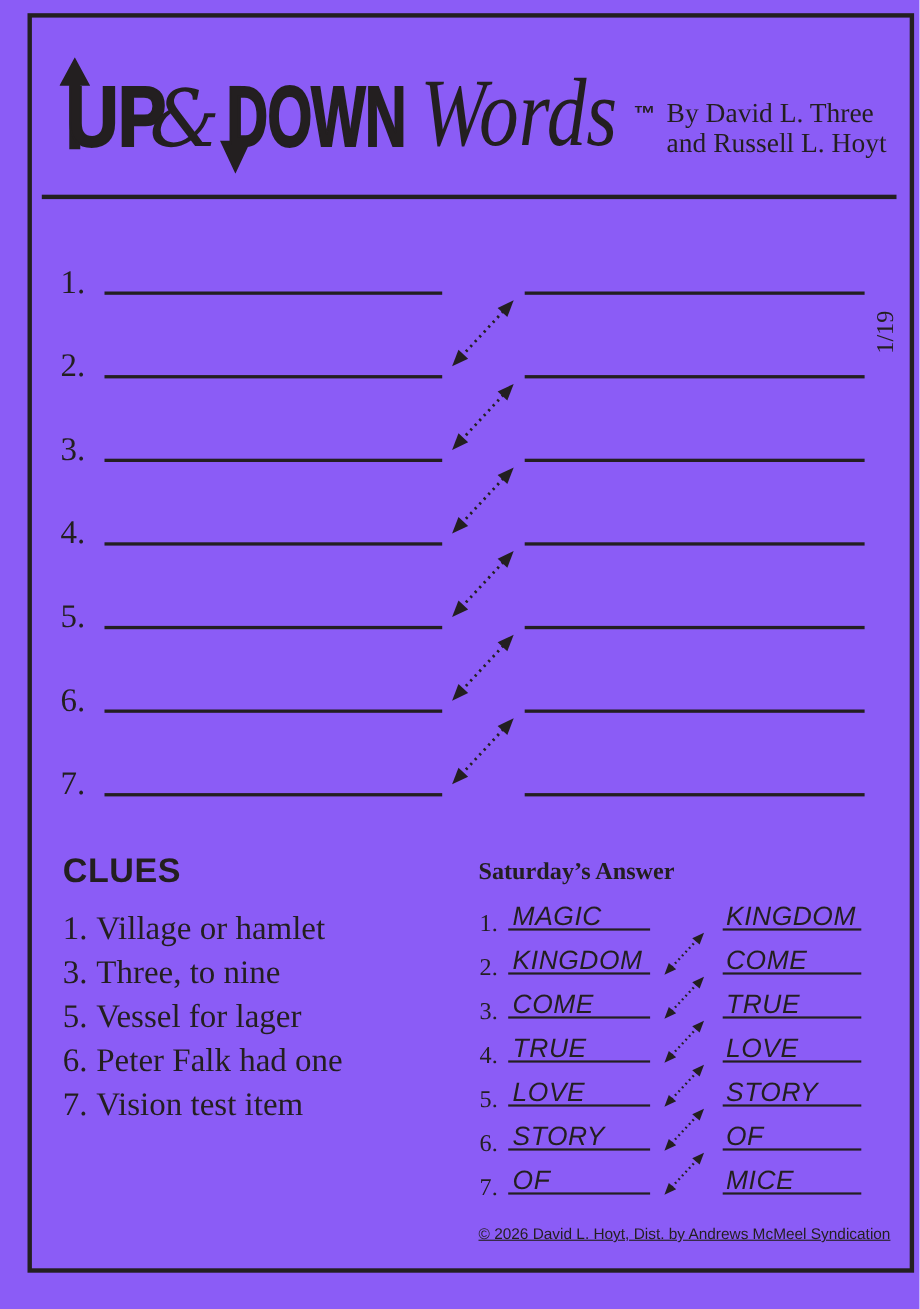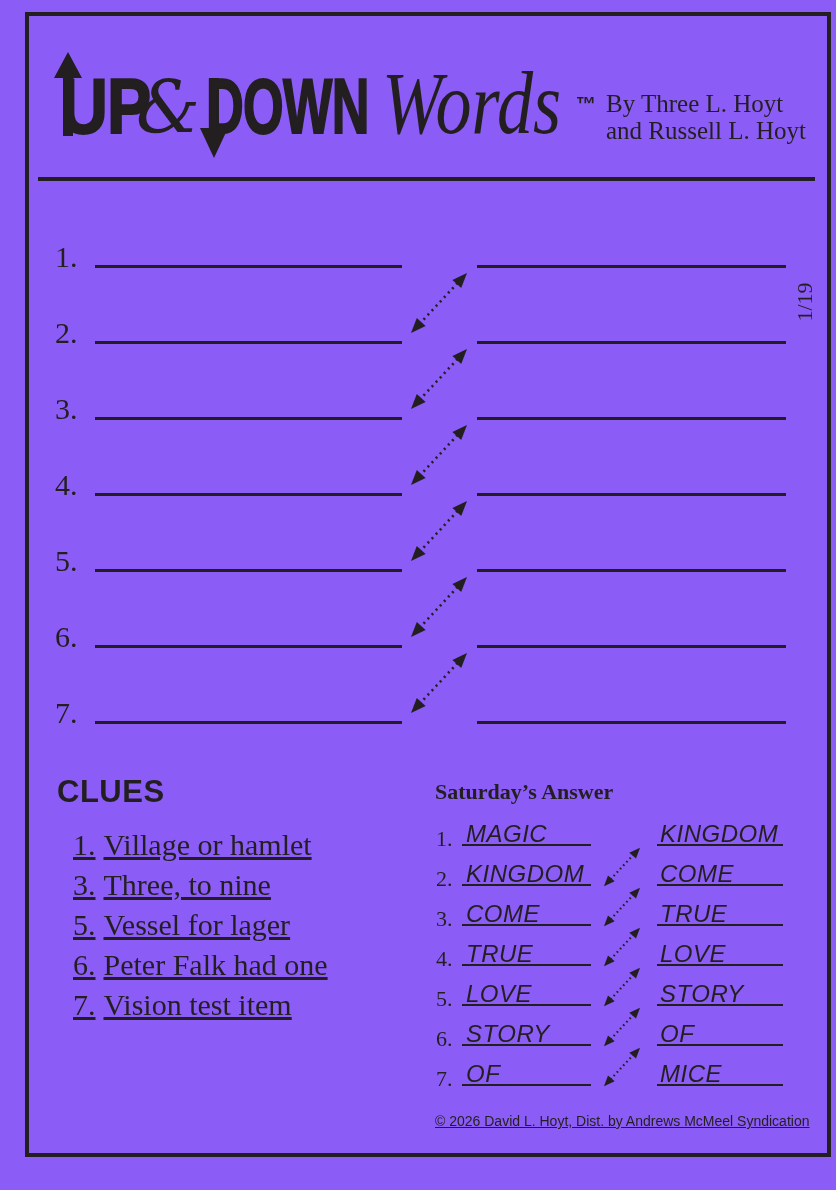--- a/index.html
+++ b/index.html
@@ -27,21 +27,21 @@
 
   
   .num{left:55px;font:30px/30px "Liberation Serif",serif;}
   .slot{height:3px;background:#231f20;}
   .slot-l{left:95px;width:307px;}
   .slot-r{left:477px;width:309px;}
   .seed{font:italic 46px/46px "Liberation Sans",sans-serif;letter-spacing:1px;}
 
   
   .clues-title{left:57px;top:776px;font:700 31px/31px "Liberation Sans",sans-serif;letter-spacing:.5px;}
-  .clues-list{left:73px;top:825px;text-decoration:underline;}
+  .clues-list{left:57px;top:825px;}
   .clue{height:40px;font:30px/40px "Liberation Serif",serif;white-space:nowrap;}
   .clue .cnum{margin-right:8px;}
 
   
   .ans-title{left:435px;top:781px;font:700 22px/22px "Liberation Serif",serif;}
   .ans-num{left:436px;font:22px/22px "Liberation Serif",serif;}
   .ans-slot{height:2px;background:#231f20;}
   .ans-slot-l{left:462px;width:129px;}
   .ans-slot-r{left:657px;width:126px;}
   .ans-word{font:italic 24px/24px "Liberation Sans",sans-serif;letter-spacing:.5px;}
@@ -62,21 +62,21 @@
   </svg>
   <span class="abs logo-up">UP</span>
   <span class="abs logo-amp">&amp;</span>
   <svg class="abs" style="left:200px;top:78px" width="28" height="80">
     <polygon points="9,0 9,50 0,50 14,80 28,50 19,50 19,0" fill="#231f20"></polygon>
   </svg>
   <span class="abs logo-down">DOWN</span>
   <span class="abs logo-words">Words</span>
   <span class="abs logo-tm">™</span>
   <div class="abs byline">
-    <div>By Three L. Hoyt</div>
+    <div>By David L. Three</div>
     <div>and Russell L. Hoyt</div>
   </div>
 
   <div class="abs date">1/19</div>
 
   <span class="abs num" style="top:242px">1.</span>
   <div class="abs slot slot-l" style="top:265px"></div>
   <div class="abs slot slot-r" style="top:265px"></div>
 
   <span class="abs num" style="top:318px">2.</span>

